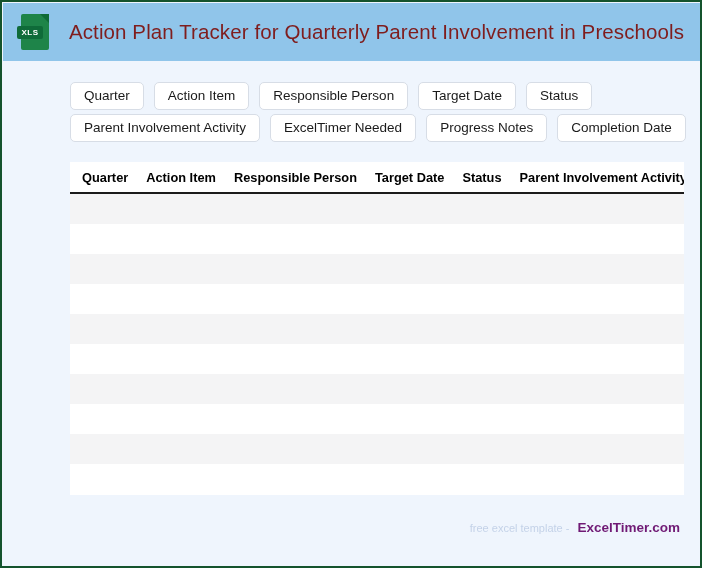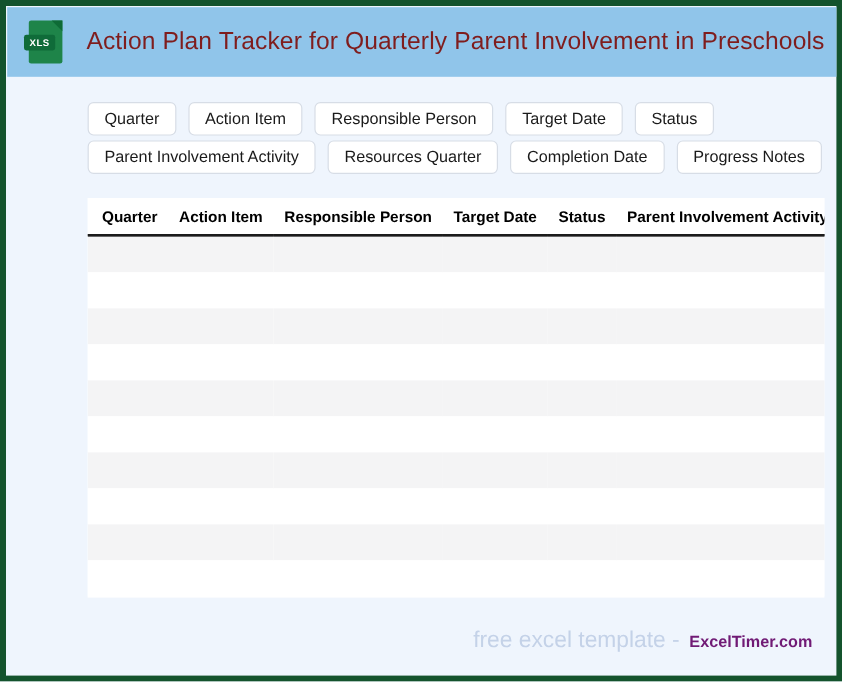--- a/index.html
+++ b/index.html
@@ -16,21 +16,21 @@
   }
 
   
   #page {
     position: absolute;
     left: 0;
     top: 0;
     width: 702px;
     height: 568px;
     background: #eff5fd;
-    border: 5px solid #14532d;
+    border: 2px solid #14532d;
     box-sizing: border-box;
     overflow: hidden;
   }
 
   
   #header-bar {
     position: absolute;
     left: 1px;
     top: 1px;
     width: 700px;
@@ -162,21 +162,21 @@
   #footer {
     position: absolute;
     right: 20px;
     top: 518px;
     display: flex;
     align-items: baseline;
     gap: 8px;
   }
   #footer-free-label {
     color: #c4d2e8;
-    font-size: 19px;
+    font-size: 11px;
     font-family: "Liberation Sans", sans-serif;
   }
   #footer-brand {
     color: #701a75;
     font-size: 13.5px;
     font-weight: bold;
     font-family: "Liberation Sans", sans-serif;
   }
 </style>
 </head>
@@ -196,23 +196,23 @@
   <div class="pill-row" id="pill-row-1">
     <div class="pill">Quarter</div>
     <div class="pill">Action Item</div>
     <div class="pill">Responsible Person</div>
     <div class="pill">Target Date</div>
     <div class="pill">Status</div>
   </div>
 
   <div class="pill-row" id="pill-row-2">
     <div class="pill">Parent Involvement Activity</div>
-    <div class="pill">Resources Quarter</div>
+    <div class="pill">ExcelTimer Needed</div>
+    <div class="pill">Progress Notes</div>
     <div class="pill">Completion Date</div>
-    <div class="pill">Progress Notes</div>
   </div>
 
   <div id="table-wrap">
     <table id="data-table">
       <thead>
         <tr>
           <th>Quarter</th>
           <th>Action Item</th>
           <th>Responsible Person</th>
           <th>Target Date</th>

